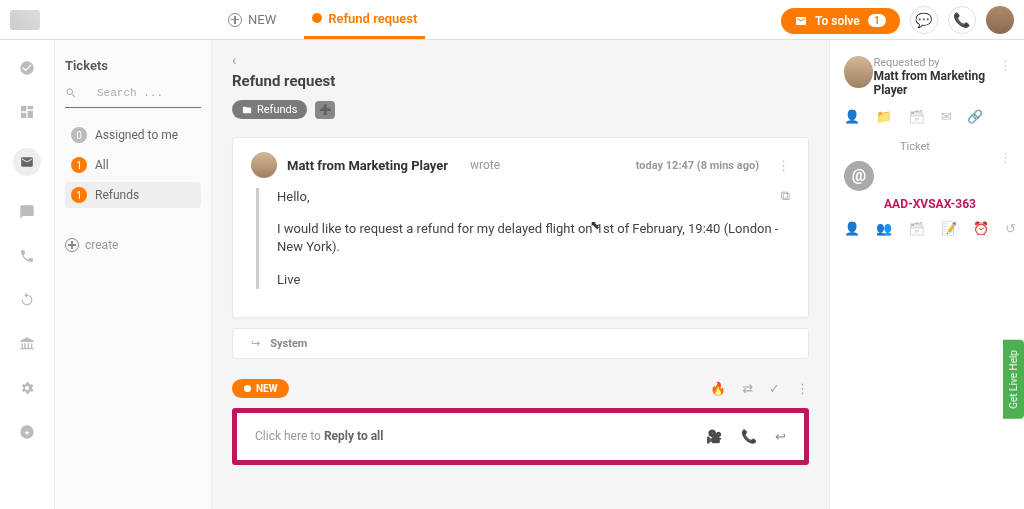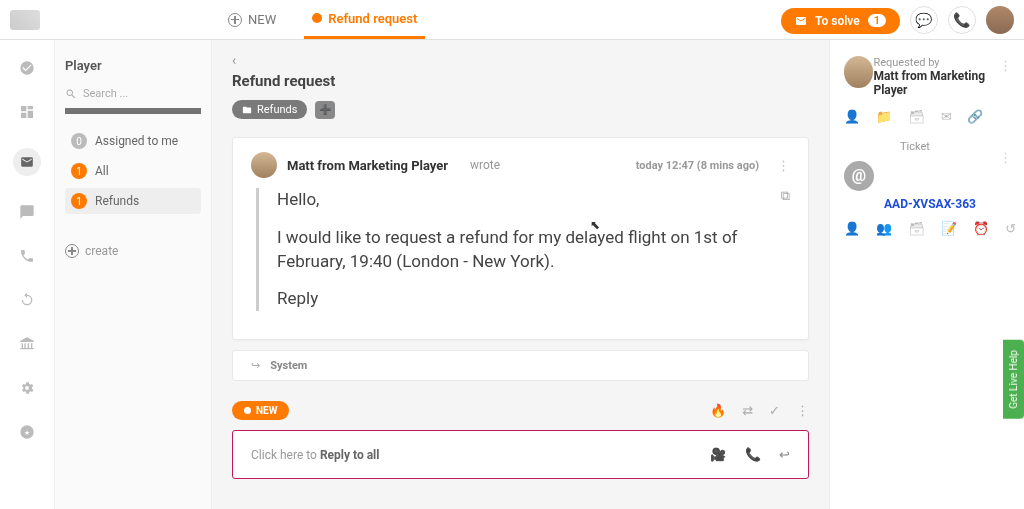--- a/index.html
+++ b/index.html
@@ -24,21 +24,21 @@
 
 
 .rail { position: absolute; left: 0; top: 40px; width: 55px; height: calc(100% - 40px); background: #fff; border-right: 1px solid #eee; display: flex; flex-direction: column; align-items: center; padding-top: 20px; gap: 28px; }
 .rail-item { width: 16px; height: 16px; color: #bbb; display: flex; align-items: center; justify-content: center; }
 .rail-item svg { width: 16px; height: 16px; fill: currentColor; }
 .rail-circle { width: 28px; height: 28px; border-radius: 50%; background: #eee; display: flex; align-items: center; justify-content: center; color: #888; }
 
 
 .sidebar { position: absolute; left: 55px; top: 40px; width: 157px; height: calc(100% - 40px); background: #fafafa; border-right: 1px solid #eee; padding: 18px 10px; }
 .sidebar h3 { font-size: 13px; font-weight: 600; color: #555; margin-bottom: 10px; }
-.search { display: flex; align-items: center; gap: 6px; color: #aaa; font-size: 11px; border-bottom: 6px solid #737373; padding: 4px 0 8px; margin-bottom: 14px; }
+.search { display: flex; align-items: center; gap: 20px; color: #aaa; font-size: 11px; border-bottom: 1px solid #737373; padding: 4px 0 8px; margin-bottom: 14px; font-family: Liberation Mono, monospace; }
 .filters { display: flex; flex-direction: column; gap: 4px; }
 .filter-item { display: flex; align-items: center; gap: 8px; padding: 5px 6px; border-radius: 4px; font-size: 12px; color: #666; cursor: pointer; }
 .filter-item.sel { background: #eee; }
 .count-badge { width: 16px; height: 16px; border-radius: 50%; font-size: 10px; display: flex; align-items: center; justify-content: center; color: #fff; }
 .count-badge.grey { background: #bbb; }
 .count-badge.orange { background: #ff7a00; }
 .create { display: flex; align-items: center; gap: 6px; color: #999; font-size: 12px; margin-top: 30px; cursor: pointer; }
 
 
 .main { position: absolute; left: 212px; top: 40px; right: 195px; height: calc(100% - 40px); overflow-y: auto; padding: 12px 20px; }
@@ -50,49 +50,49 @@
 .add-tag { width: 20px; height: 18px; background: #888; border-radius: 4px; color: #fff; display: flex; align-items: center; justify-content: center; font-size: 10px; cursor: pointer; }
 
 .card { background: #fff; border: 1px solid #e8e8e8; border-radius: 3px; padding: 14px 18px; margin-bottom: 10px; box-shadow: 0 1px 2px rgba(0,0,0,0.03); }
 .msg-head { display: flex; align-items: center; gap: 10px; margin-bottom: 10px; }
 .msg-avatar { width: 26px; height: 26px; border-radius: 50%; background: linear-gradient(#d4b896,#a08060); }
 .msg-from { font-weight: 700; color: #333; }
 .msg-wrote { color: #999; font-size: 12px; margin-left: 12px; }
 .msg-time { margin-left: auto; color: #999; font-size: 11px; font-weight: bold; }
 .msg-menu { color: #bbb; margin-left: 8px; cursor: pointer; }
 .msg-body { border-left: 3px solid #ccc; padding-left: 18px; margin-left: 5px; position: relative; }
-.msg-body p { margin-bottom: 14px; color: #444; font-size: 17px; line-height: 1.4; }
+.msg-body p { margin-bottom: 14px; color: #444; font-size: 13px; line-height: 1.4; }
 .expand-ic { position: absolute; top: 0; right: 0; color: #aaa; cursor: pointer; }
 
 .sys-row { background: #fff; border: 1px solid #e8e8e8; border-radius: 3px; padding: 8px 18px; margin-bottom: 10px; display: flex; align-items: center; gap: 10px; font-size: 11px; color: #aaa; }
 .sys-row .bold { font-weight: 700; color: #888; }
 
 .status-row { display: flex; align-items: center; padding: 10px 0; }
 .new-pill { background: #ff7a00; color: #fff; border-radius: 14px; padding: 4px 12px; font-size: 10px; font-weight: 700; display: flex; align-items: center; gap: 5px; }
 .new-pill::before { content:''; width: 7px; height: 7px; background: #fff; border-radius: 50%; }
 .status-icons { margin-left: auto; display: flex; gap: 16px; color: #aaa; }
 .status-icons span { cursor: pointer; }
 
-.reply-area { background: #fff; border: 1px solid #be185d; border-radius: 3px; padding: 16px 18px; display: flex; align-items: center; }
+.reply-area { background: #fff; border: 5px solid #be185d; border-radius: 3px; padding: 16px 18px; display: flex; align-items: center; }
 .reply-text { color: #999; font-size: 12px; }
 .reply-text b { color: #666; font-weight: 700; }
 .reply-icons { margin-left: auto; display: flex; gap: 18px; color: #888; }
 .reply-icons span { cursor: pointer; }
 
 
 .panel { position: absolute; right: 0; top: 40px; width: 195px; height: calc(100% - 40px); background: #fff; border-left: 1px solid #eee; padding: 16px 14px; }
 .req-row { display: flex; margin-bottom: 12px; }
 .req-av { width: 32px; height: 32px; border-radius: 50%; background: linear-gradient(#d4b896,#a08060); }
 .req-text .sub { font-size: 11px; color: #999; }
 .req-text .name { font-size: 12px; font-weight: 700; color: #333; }
 .panel-icons { display: flex; gap: 16px; color: #bbb; margin: 10px 0 16px; font-size: 13px; }
 .ticket-row { display: flex; gap: 10px; align-items: center; }
 .at-circle { width: 30px; height: 30px; border-radius: 50%; background: #aaa; color: #fff; display: flex; align-items: center; justify-content: center; font-size: 16px; font-weight: 700; }
 .ticket-text .sub { font-size: 11px; color: #999; margin-left: 16px; }
-.ticket-text .code { font-size: 12px; font-weight: 700; color: #1d4ed8; margin-top: 44px; }
+.ticket-text .code { font-size: 12px; font-weight: 700; color: #be185d; margin-top: 44px; }
 .panel .menu-dots { position: absolute; right: 12px; color: #ccc; cursor: pointer; }
 .panel .md1 { top: 18px; } .panel .md2 { top: 110px; }
 
 .live-help { position: fixed; right: 0; top: 340px; background: #4caf50; color: #fff; writing-mode: vertical-rl; transform: rotate(180deg); padding: 10px 5px; font-size: 10px; border-radius: 4px 0 0 4px; cursor: pointer; }
 
 .cursor { position: absolute; left: 590px; top: 218px; font-size: 12px; color: #333; }
 </style>
 </head>
 <body>
 
@@ -164,21 +164,21 @@
       </svg>
     </div>
   <div class="rail-item">
       <svg viewBox="0 0 24 24">
         <path d="M12 2a10 10 0 100 20 10 10 0 000-20zm2.4 14.5L12 14.8l-2.4 1.7.9-2.8-2.3-1.7h2.9L12 9l1 3h2.8l-2.3 1.7.9 2.8z"></path>
       </svg>
     </div>
 </div>
 
 <div class="sidebar">
-  <h3>Player</h3>
+  <h3>Tickets</h3>
   <div class="search">
     <svg width="12" height="12" viewBox="0 0 24 24" fill="#aaa">
         <path d="M15.5 14h-.8l-.3-.3a6.5 6.5 0 10-.7.7l.3.3v.8l5 5 1.5-1.5-5-5zm-6 0a4.5 4.5 0 110-9 4.5 4.5 0 010 9z"></path>
       </svg>
     <span>Search ...</span>
   </div>
   <div class="filters">
     <div class="filter-item">
       <span class="count-badge grey">0</span>
       <span>Assigned to me</span>
@@ -216,21 +216,21 @@
       <div class="msg-avatar"></div>
       <span class="msg-from">Matt from Marketing Player</span>
       <span class="msg-wrote">wrote</span>
       <span class="msg-time">today 12:47 (8 mins ago)</span>
       <span class="msg-menu">⋮</span>
     </div>
     <div class="msg-body">
       <span class="expand-ic">⧉</span>
       <p>Hello,</p>
       <p>I would like to request a refund for my delayed flight on 1st of February, 19:40 (London - New York).</p>
-      <p>Reply</p>
+      <p>Live</p>
     </div>
   </div>
 
   <div class="sys-row">
     <span>↪</span>
     <span class="bold">System</span>
   </div>
 
   <div class="status-row">
     <div class="new-pill">

